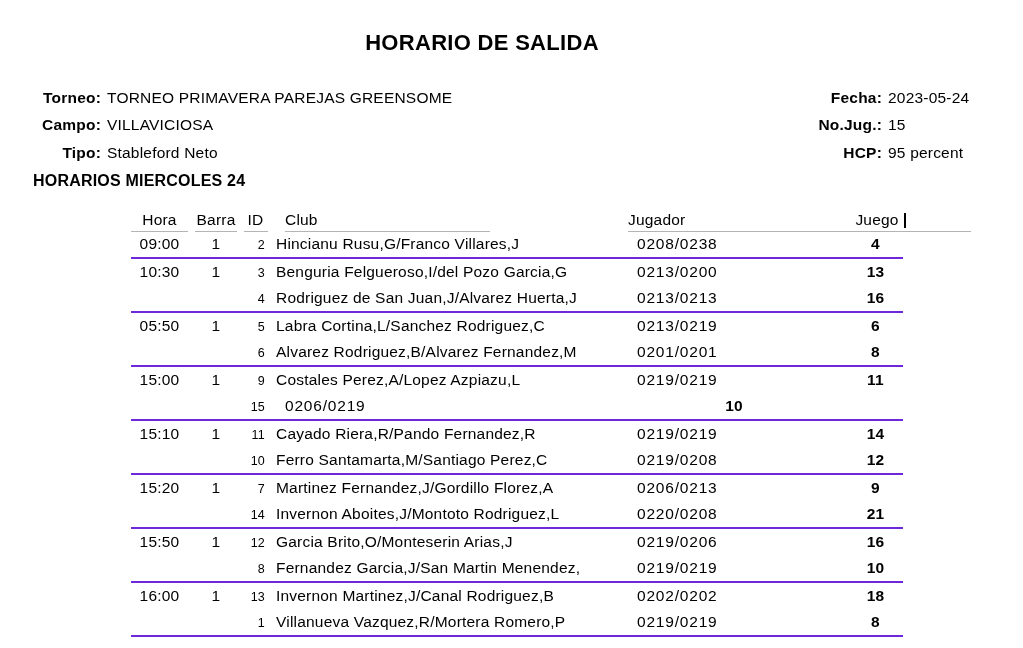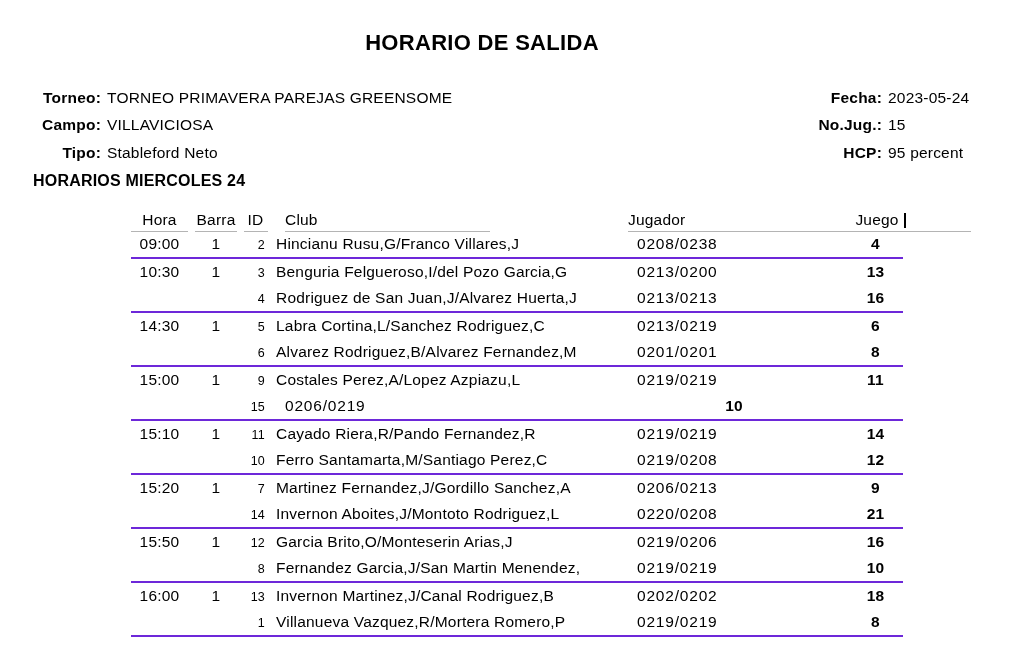--- a/index.html
+++ b/index.html
@@ -134,21 +134,21 @@
             <div class="cell c-hora"></div>
             <div class="cell c-barra"></div>
             <div class="cell c-id">4</div>
             <div class="cell c-jugador">Rodriguez de San Juan,J/Alvarez Huerta,J</div>
             <div class="cell c-club">0213/0213</div>
             <div class="cell c-juego">16</div>
           </div>
         </div>
         <div class="t-group">
           <div class="t-row">
-            <div class="cell c-hora">14:30</div>
+            <div class="cell c-hora">05:50</div>
             <div class="cell c-barra">1</div>
             <div class="cell c-id">5</div>
             <div class="cell c-jugador">Labra Cortina,L/Sanchez Rodriguez,C</div>
             <div class="cell c-club">0213/0219</div>
             <div class="cell c-juego">6</div>
           </div>
           <div class="t-row">
             <div class="cell c-hora"></div>
             <div class="cell c-barra"></div>
             <div class="cell c-id">6</div>
@@ -190,21 +190,21 @@
             <div class="cell c-jugador">Ferro Santamarta,M/Santiago Perez,C</div>
             <div class="cell c-club">0219/0208</div>
             <div class="cell c-juego">12</div>
           </div>
         </div>
         <div class="t-group">
           <div class="t-row">
             <div class="cell c-hora">15:20</div>
             <div class="cell c-barra">1</div>
             <div class="cell c-id">7</div>
-            <div class="cell c-jugador">Martinez Fernandez,J/Gordillo Sanchez,A</div>
+            <div class="cell c-jugador">Martinez Fernandez,J/Gordillo Florez,A</div>
             <div class="cell c-club">0206/0213</div>
             <div class="cell c-juego">9</div>
           </div>
           <div class="t-row">
             <div class="cell c-hora"></div>
             <div class="cell c-barra"></div>
             <div class="cell c-id">14</div>
             <div class="cell c-jugador">Invernon Aboites,J/Montoto Rodriguez,L</div>
             <div class="cell c-club">0220/0208</div>
             <div class="cell c-juego">21</div>

